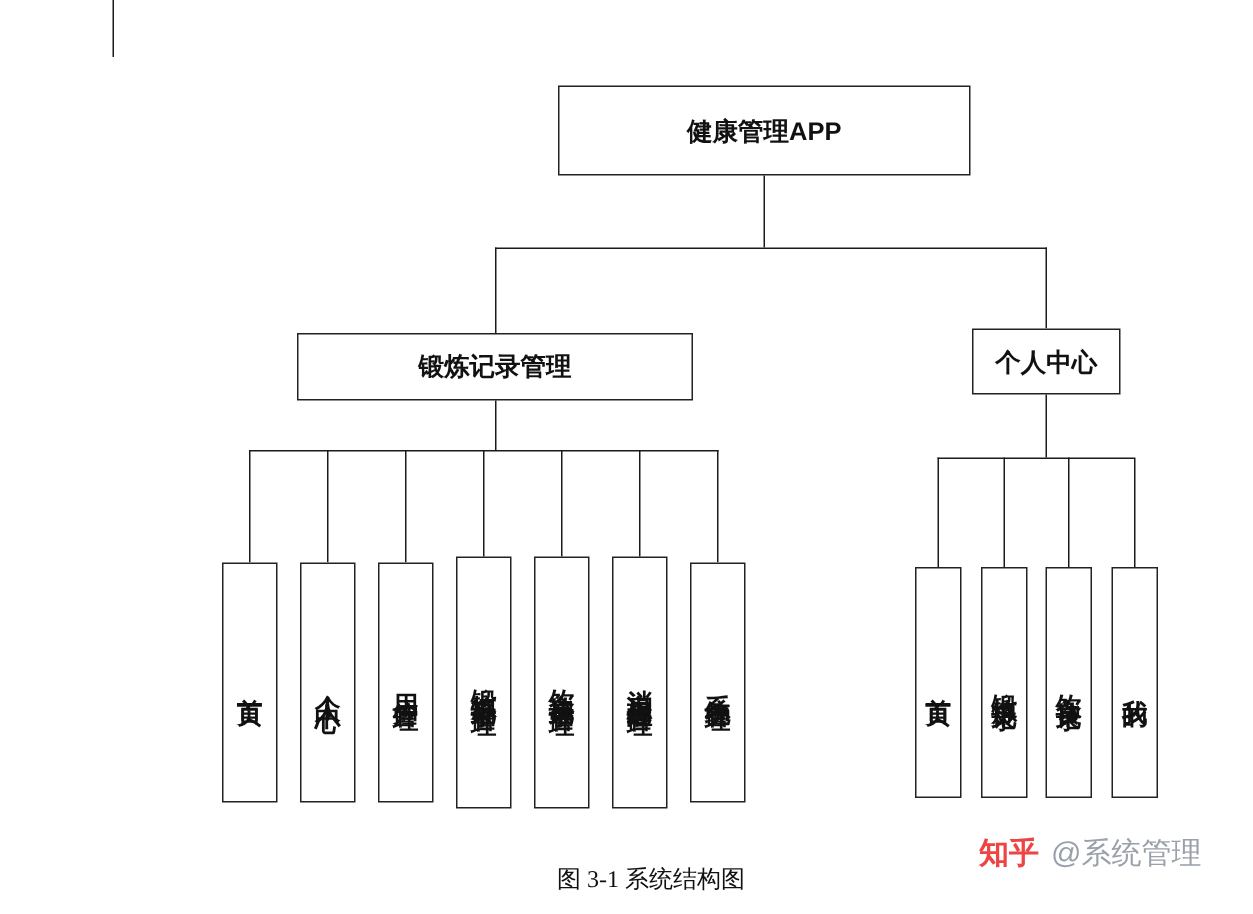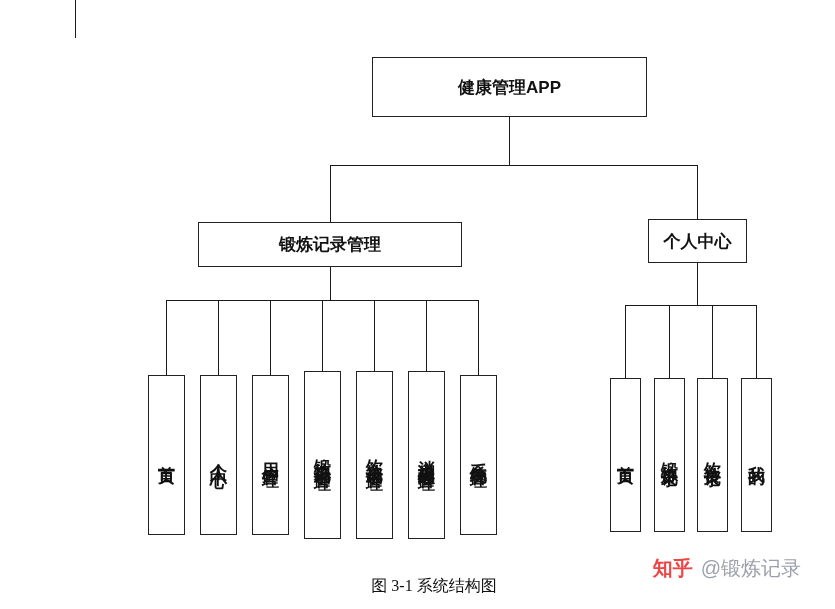--- a/index.html
+++ b/index.html
@@ -105,16 +105,16 @@
 
   <div class="leaf" style="left:610px;top:378px;width:31px;height:154px;">首页</div>
   <div class="leaf" style="left:654px;top:378px;width:31px;height:154px;">锻炼记录</div>
   <div class="leaf" style="left:697px;top:378px;width:31px;height:154px;">饮食记录</div>
   <div class="leaf" style="left:741px;top:378px;width:31px;height:154px;">我的</div>
 
   <div class="caption">图 3-1 系统结构图</div>
 
   <div class="watermark">
     <span class="wm-logo">知乎</span>
-    <span class="wm-handle">@锻炼记录</span>
+    <span class="wm-handle">@系统管理</span>
   </div>
 
 </div>
 
 </body></html>

